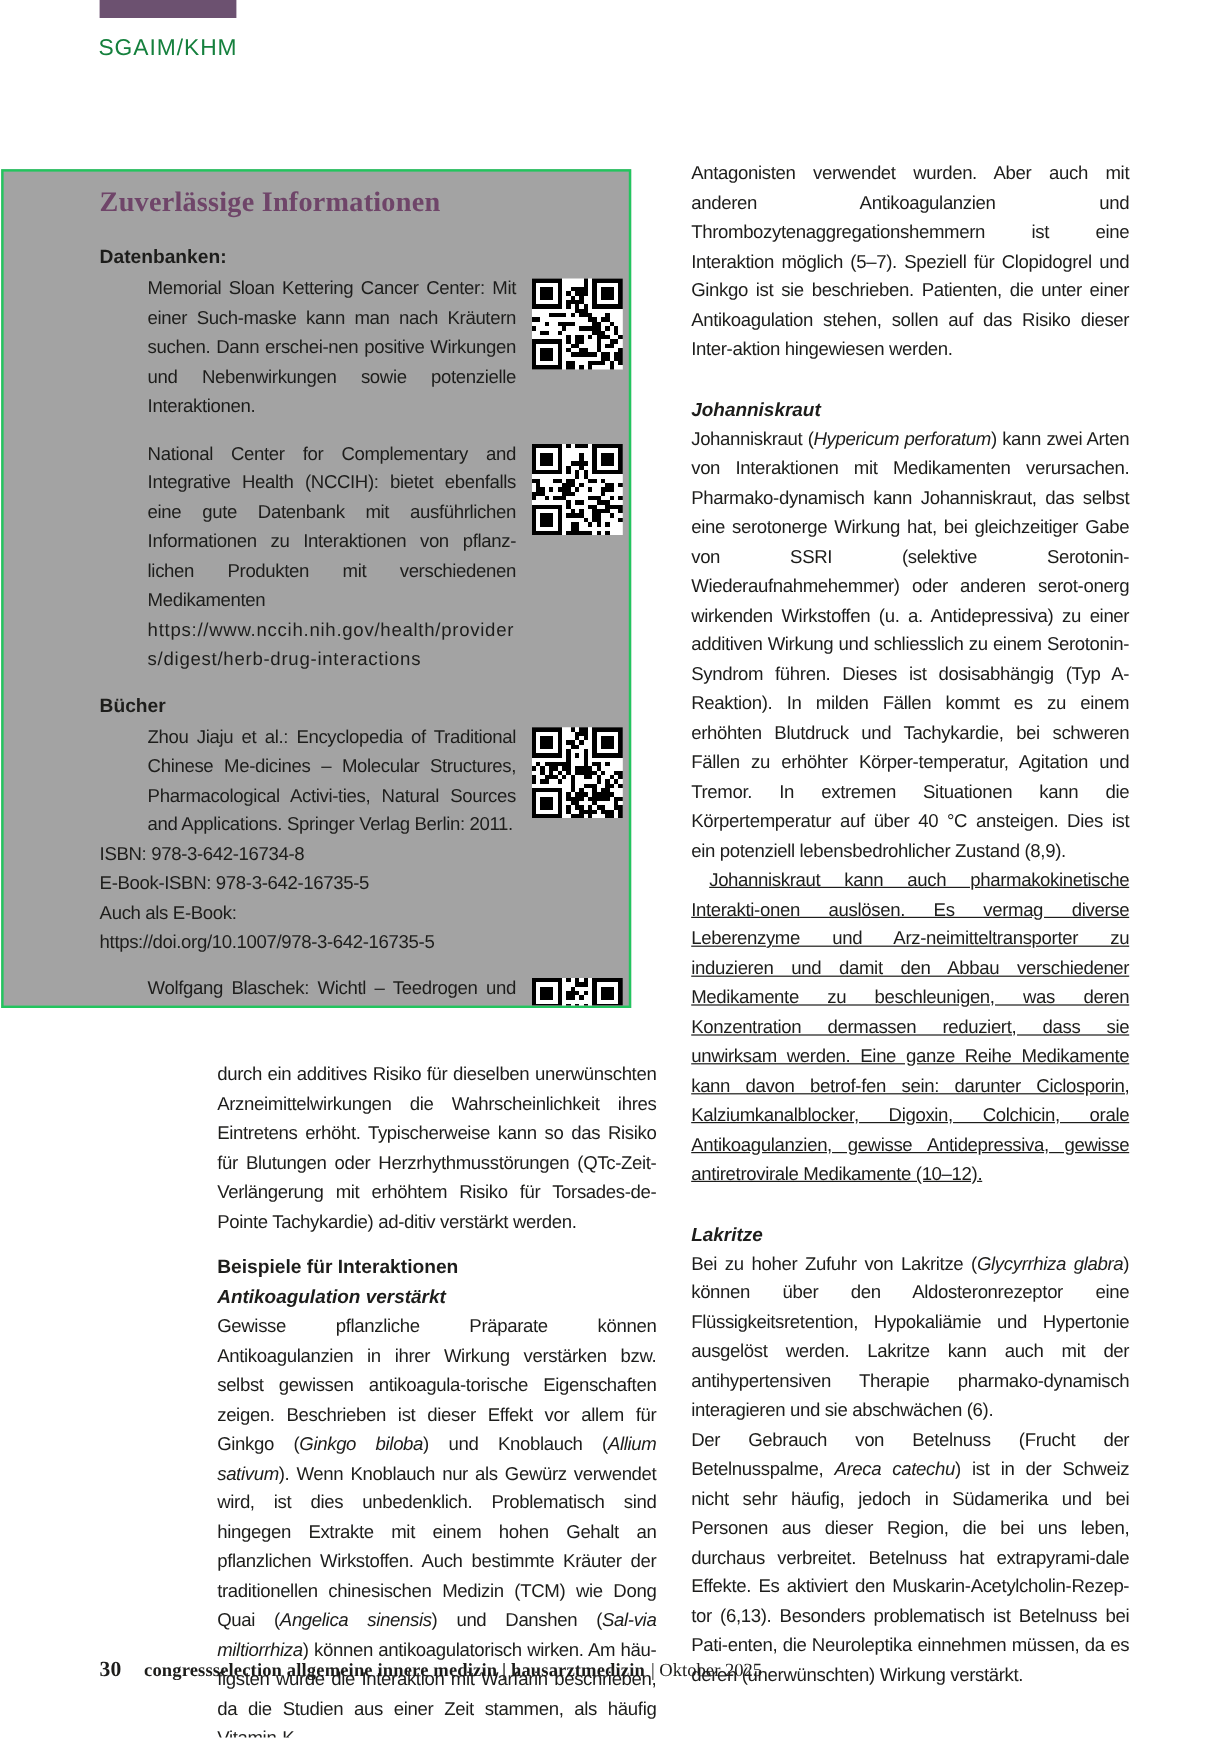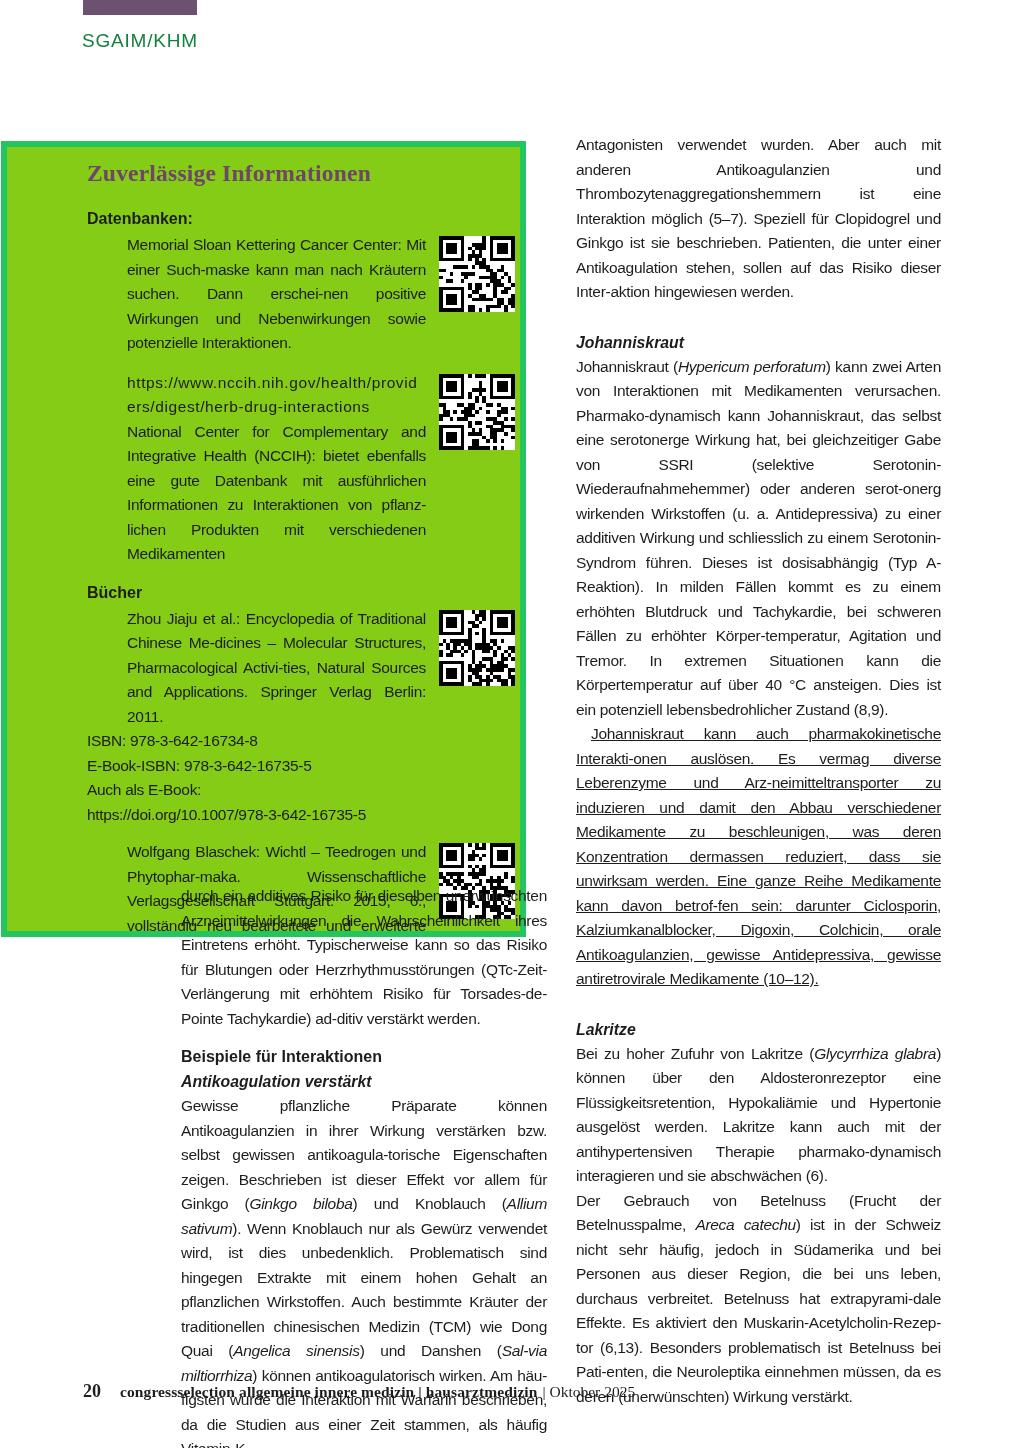--- a/index.html
+++ b/index.html
@@ -5,22 +5,22 @@
   html,body{margin:0;padding:0;}
   body{
     width:1024px;height:1448px;position:relative;background:#ffffff;
     font-family:"Liberation Sans","DejaVu Sans",sans-serif;color:#1d1d1b;
     overflow:hidden;
   }
   .logo-block{position:absolute;left:83px;top:0;width:114px;height:15px;background:#6c5170;}
   .brand{position:absolute;left:82px;top:30px;font-size:19px;letter-spacing:.8px;color:#15803d;}
 
   .info-box{
-    position:absolute;left:1px;top:141px;width:525px;height:796px;box-sizing:border-box;
-    border:6px solid #22c55e;background:#84cc16;padding:13px 5px 0 80px;overflow:hidden;
+    position:absolute;left:1px;top:141px;width:525px;height:699px;box-sizing:border-box;
+    border:2px solid #22c55e;background:#a3a3a3;padding:13px 5px 0 80px;overflow:hidden;
   }
   .box-title{
     font-family:"Liberation Serif","DejaVu Serif",serif;font-weight:700;
     color:#6f4569;font-size:23.5px;line-height:27px;margin:0;letter-spacing:.2px;
   }
   .subhead{font-size:16px;font-weight:700;margin:20px 0 2px;line-height:24px;}
   .subhead.books{margin-top:14px;}
   .row{display:flex;gap:13px;align-items:flex-start;}
   .row .grow{flex:1;min-width:0;margin-left:40px;}
   .qr{width:76px;height:76px;flex:0 0 76px;shape-rendering:crispEdges;margin-top:3px;}
@@ -270,22 +270,22 @@
           <rect x="9" y="20" width="1" height="1"></rect>
           <rect x="11" y="20" width="1" height="1"></rect>
           <rect x="13" y="20" width="1" height="1"></rect>
           <rect x="18" y="20" width="1" height="1"></rect>
         </g>
       </svg>
   </div>
 
   <div class="row mt15">
     <div class="grow">
+      <p class="body just">National Center for Complementary and Integrative Health (NCCIH): bietet ebenfalls eine gute Datenbank mit ausführlichen Informationen zu Interaktionen von pflanz-lichen Produkten mit verschiedenen Medikamenten</p>
       <p class="body url">https://www.nccih.nih.gov/health/providers/digest/herb-drug-interactions</p>
-      <p class="body just">National Center for Complementary and Integrative Health (NCCIH): bietet ebenfalls eine gute Datenbank mit ausführlichen Informationen zu Interaktionen von pflanz-lichen Produkten mit verschiedenen Medikamenten</p>
     </div>
     <svg class="qr" viewBox="0 0 21 21">
         <rect width="21" height="21" fill="#fff"></rect>
         <g fill="#000">
           <rect x="0" y="0" width="1" height="1"></rect>
           <rect x="1" y="0" width="1" height="1"></rect>
           <rect x="2" y="0" width="1" height="1"></rect>
           <rect x="3" y="0" width="1" height="1"></rect>
           <rect x="4" y="0" width="1" height="1"></rect>
           <rect x="5" y="0" width="1" height="1"></rect>
@@ -995,16 +995,16 @@
   <p class="body just indent">Johanniskraut kann auch pharmakokinetische Interakti-onen auslösen. Es vermag diverse Leberenzyme und Arz-neimitteltransporter zu induzieren und damit den Abbau verschiedener Medikamente zu beschleunigen, was deren Konzentration dermassen reduziert, dass sie unwirksam werden. Eine ganze Reihe Medikamente kann davon betrof-fen sein: darunter Ciclosporin, Kalziumkanalblocker, Digoxin, Colchicin, orale Antikoagulanzien, gewisse Antidepressiva, gewisse antiretrovirale Medikamente (10–12).</p>
 
   <h4 class="h-ital sect">Lakritze</h4>
   <p class="body just"><span>Bei zu hoher Zufuhr von Lakritze (</span><span class="ital">Glycyrrhiza glabra</span><span>) können über den Aldosteronrezeptor eine Flüssigkeitsretention, Hypokaliämie und Hypertonie ausgelöst werden. Lakritze kann auch mit der antihypertensiven Therapie pharmako-dynamisch interagieren und sie abschwächen (6).</span></p>
 
   <p class="body just"><span>Der Gebrauch von Betelnuss (Frucht der Betelnusspalme, </span><span class="ital">Areca catechu</span><span>) ist in der Schweiz nicht sehr häufig, jedoch in Südamerika und bei Personen aus dieser Region, die bei uns leben, durchaus verbreitet. Betelnuss hat extrapyrami-dale Effekte. Es aktiviert den Muskarin-Acetylcholin-Rezep-tor (6,13). Besonders problematisch ist Betelnuss bei Pati-enten, die Neuroleptika einnehmen müssen, da es deren (unerwünschten) Wirkung verstärkt.</span></p>
 
 </section>
 
 <footer class="footer">
-  <span class="page-num">20</span>
+  <span class="page-num">30</span>
   <span class="journal">congressselection allgemeine innere medizin | hausarztmedizin</span>
   <span class="issue">| Oktober 2025</span>
 </footer>
 
 </body></html>

